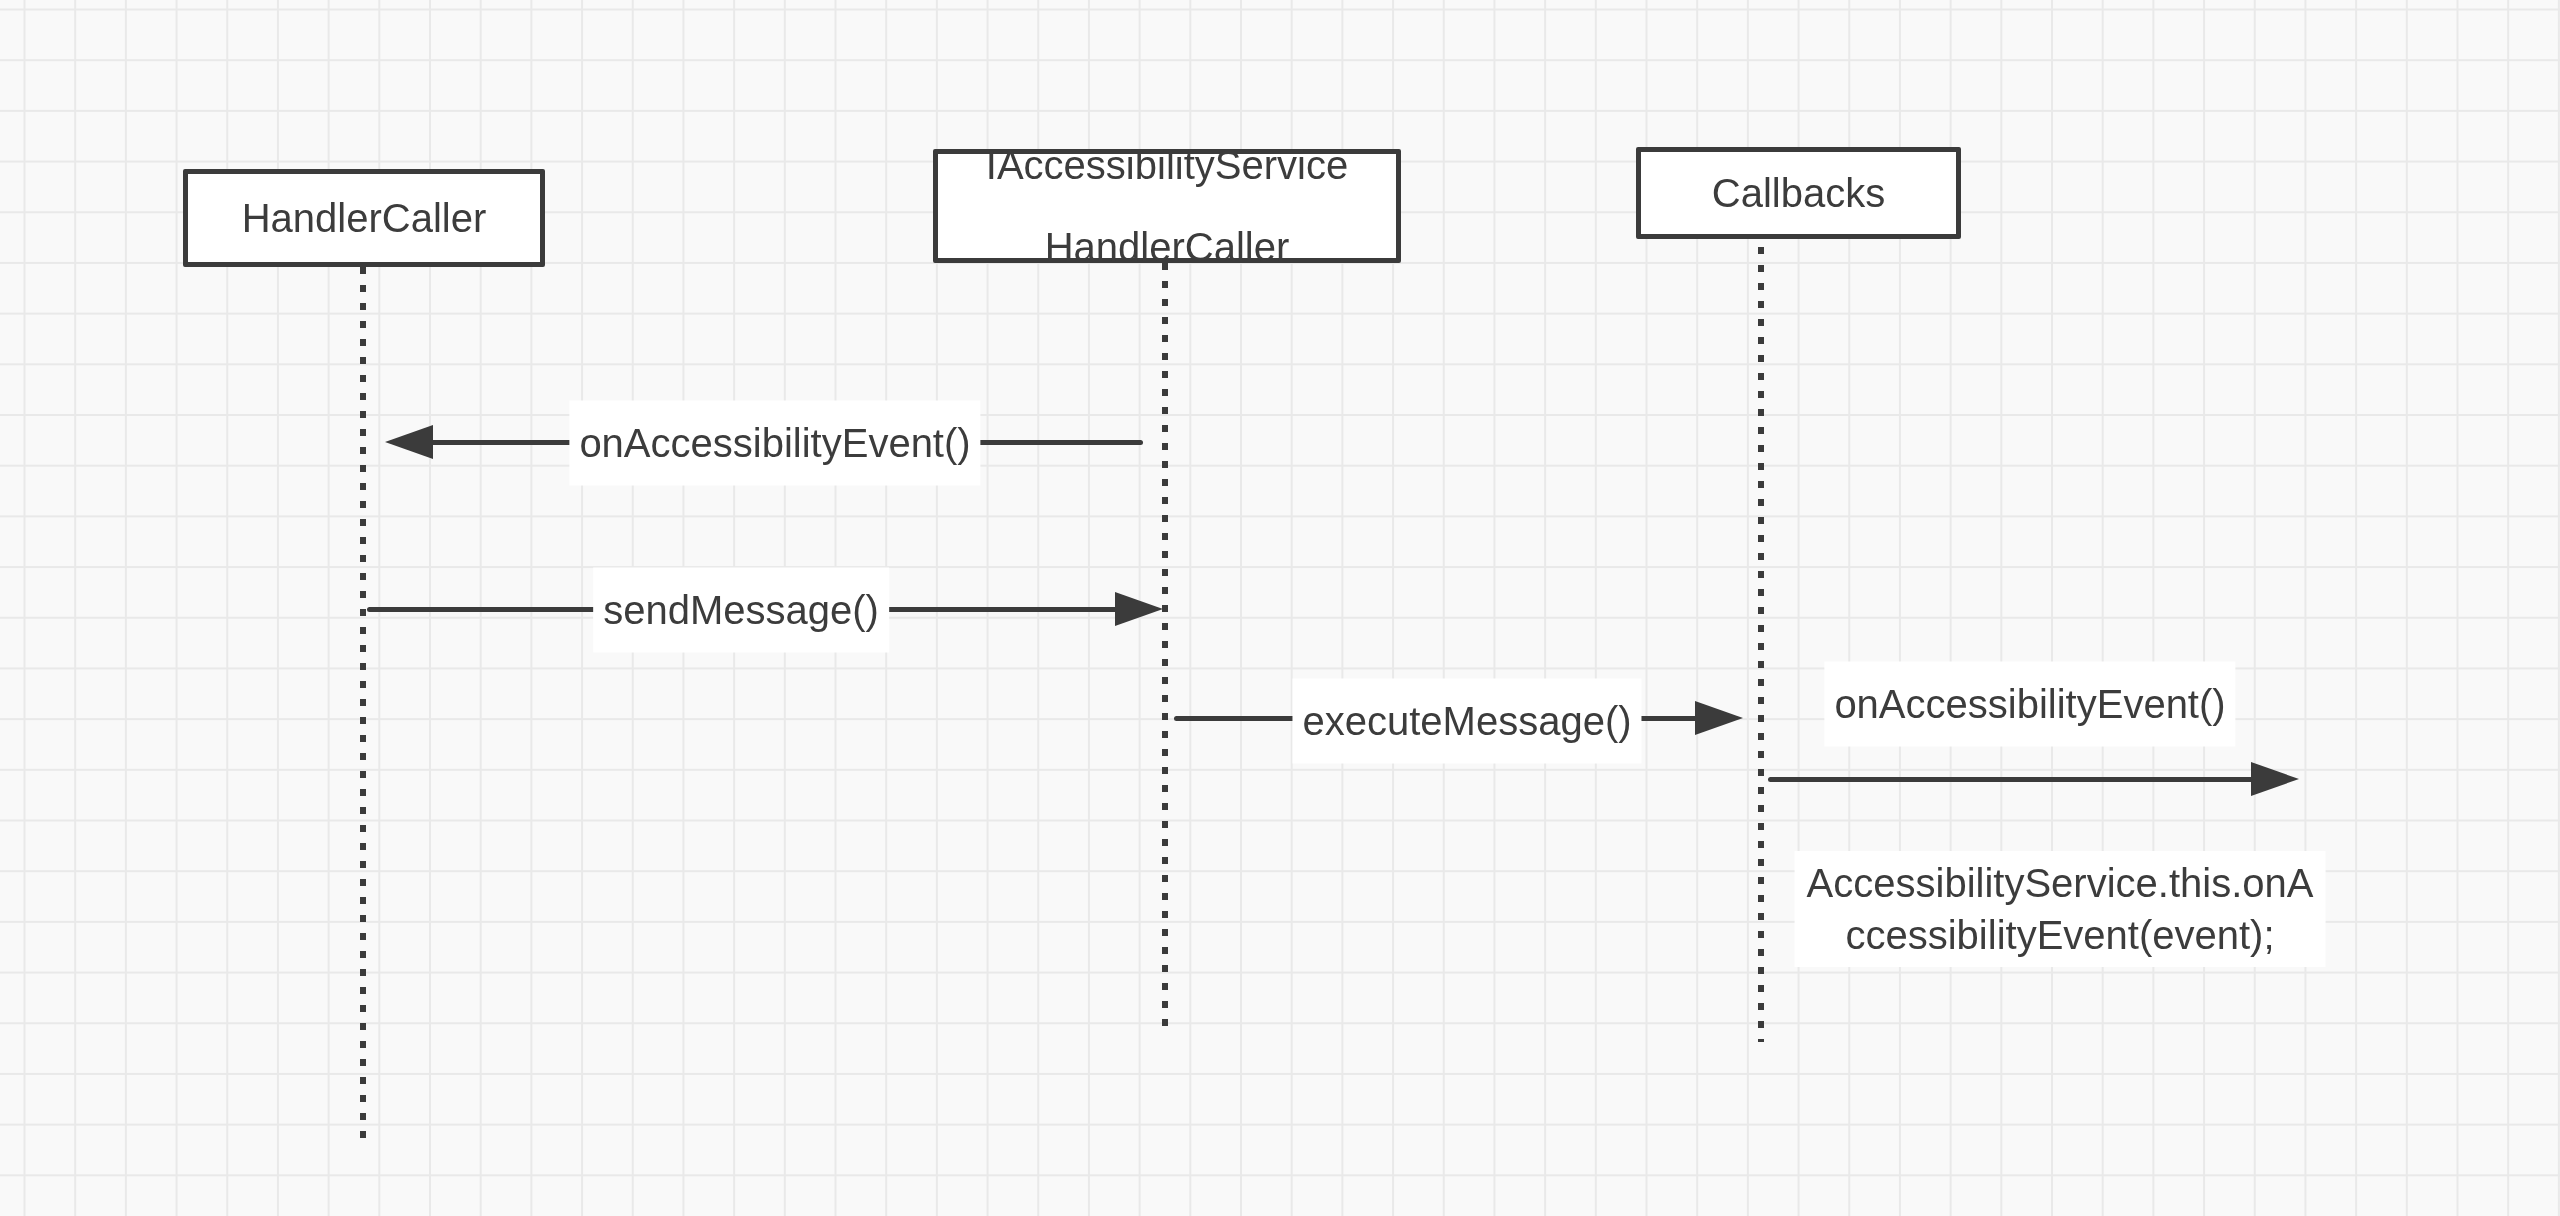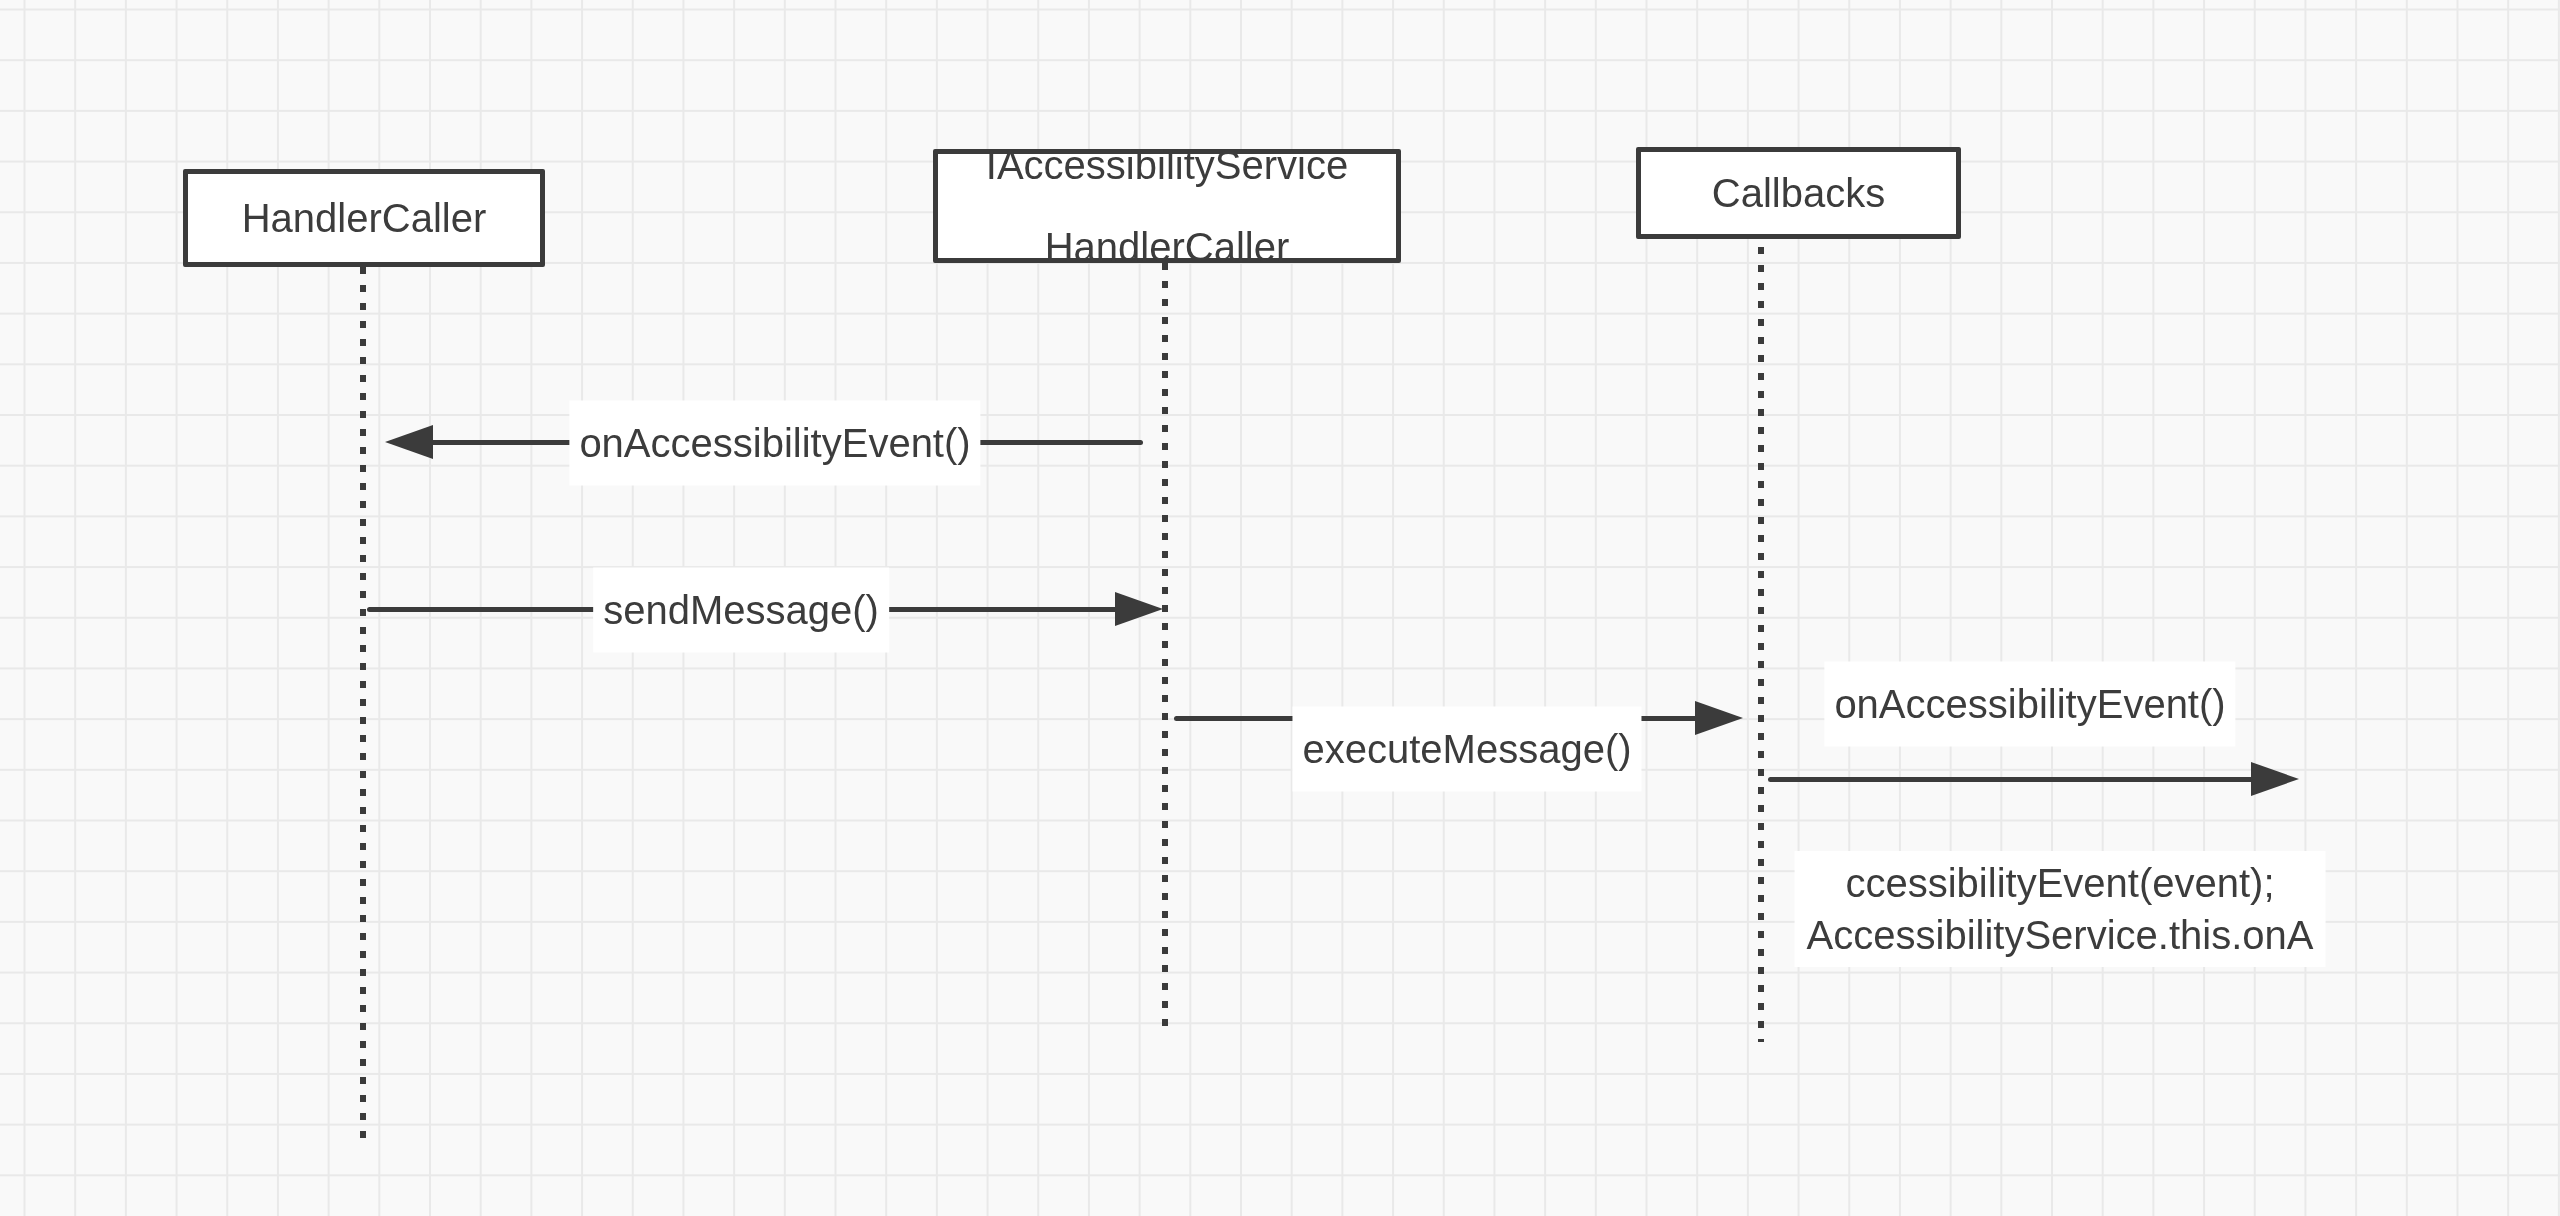--- a/index.html
+++ b/index.html
@@ -60,21 +60,21 @@
   #a4-head{left:2251px;top:762px;}
 
   .mlabel{
     position:absolute;transform:translate(-50%,-50%);
     background:var(--color-label_bg,#ffffff);
     padding:20px 10px;font-size:40px;color:var(--color-text,#3c3c3c);
     white-space:nowrap;
   }
   #label-1{left:775px;top:443px;}
   #label-2{left:741px;top:610px;}
-  #label-3{left:1467px;top:721px;margin-top:28px;}
+  #label-3{left:1467px;top:721px;}
   #label-4{left:2030px;top:704px;}
   #code-note{
     left:2060px;top:909px;text-align:center;line-height:52px;padding:6px 12px;
   }
 </style>
 </head>
 <body>
 
 <div class="canvas">
 
@@ -111,17 +111,17 @@
   </div>
   <div class="mlabel" id="label-3">executeMessage()</div>
 
   <div>
     <div class="aline" id="a4-line"></div>
     <div class="ahead right" id="a4-head"></div>
   </div>
   <div class="mlabel" id="label-4">onAccessibilityEvent()</div>
 
   <div class="mlabel" id="code-note">
+    <div>AccessibilityService.this.onA</div>
     <div>ccessibilityEvent(event);</div>
-    <div>AccessibilityService.this.onA</div>
   </div>
 
 </div>
 
 </body></html>

